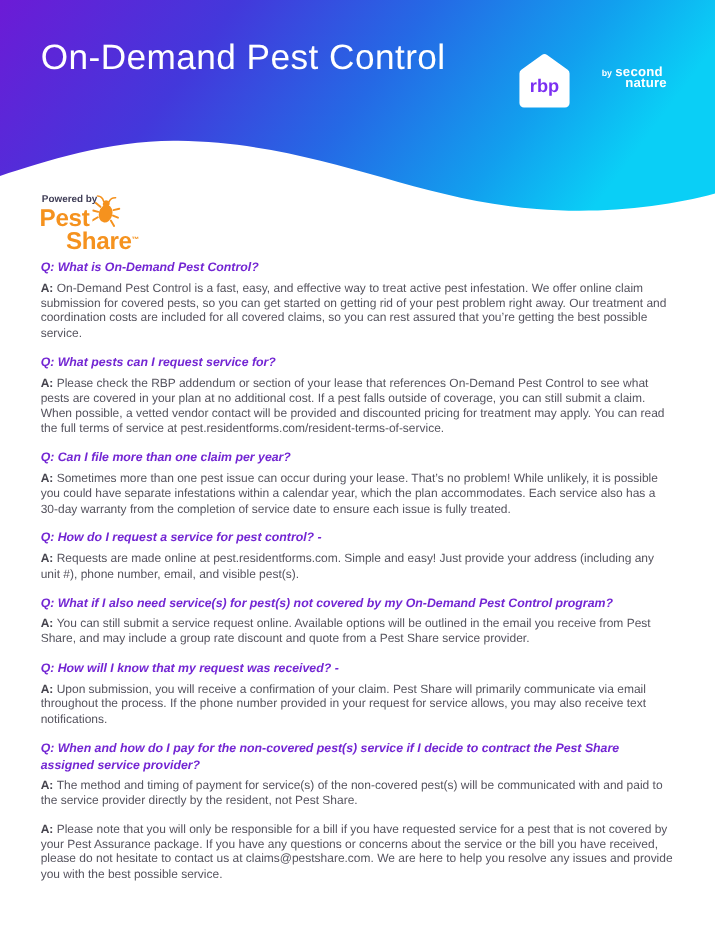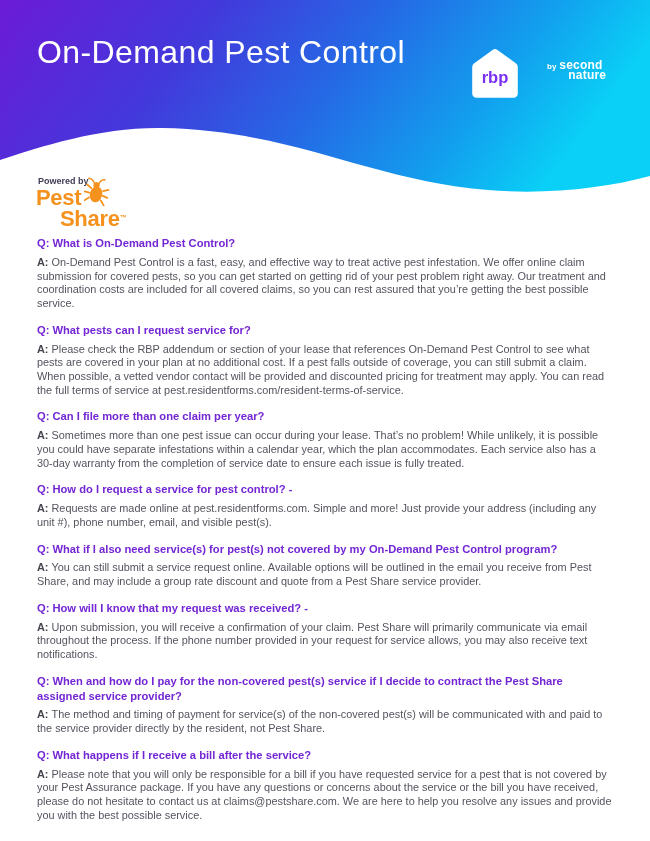--- a/index.html
+++ b/index.html
@@ -25,21 +25,21 @@
   .ps-powered{font-size:9px;font-weight:600;color:#3f3d56;margin:0 0 1px 2px;}
   .ps-line1{display:flex;}
   .ps-brand{font-size:22px;font-weight:800;color:#F5921E;letter-spacing:-.3px;line-height:1;}
   .ps-bug{margin:-10px 0 0 3px;}
   .ps-line2{margin:-1px 0 0 24px;}
   .ps-tm{font-size:7px;vertical-align:6px;font-weight:700;color:#F5921E;}
   
   .content{padding:6px 37px 0 37px;width:576px;}
   .faq .q{
     font-size:11.2px;font-weight:700;color:#7326D3;
-    line-height:1.32;margin:12px 0 5px 0;
+    line-height:1.32;margin:12px 0 5px 0;font-style:italic;
   }
   .faq:first-child .q{margin-top:0;}
   .faq .a{
     font-size:10.9px;color:#55535E;line-height:1.26;margin:0 0 12px 0;
   }
   .qp{margin-right:3px;}
   .ap{font-weight:700;color:#47454F;margin-right:3px;}
 </style>
 </head>
 <body>
@@ -109,31 +109,30 @@
   <section class="faq">
     <h3 class="q"><span class="qp">Q:</span><span>What pests can I request service for?</span></h3>
     <p class="a"><span class="ap">A:</span><span>Please check the RBP addendum or section of your lease that references On-Demand Pest Control to see what pests are covered in your plan at no additional cost. If a pest falls outside of coverage, you can still submit a claim. When possible, a vetted vendor contact will be provided and discounted pricing for treatment may apply. You can read the full terms of service at pest.residentforms.com/resident-terms-of-service.</span></p>
   </section>
   <section class="faq">
     <h3 class="q"><span class="qp">Q:</span><span>Can I file more than one claim per year?</span></h3>
     <p class="a"><span class="ap">A:</span><span>Sometimes more than one pest issue can occur during your lease. That’s no problem! While unlikely, it is possible you could have separate infestations within a calendar year, which the plan accommodates. Each service also has a 30-day warranty from the completion of service date to ensure each issue is fully treated.</span></p>
   </section>
   <section class="faq">
     <h3 class="q"><span class="qp">Q:</span><span>How do I request a service for pest control? -</span></h3>
-    <p class="a"><span class="ap">A:</span><span>Requests are made online at pest.residentforms.com. Simple and more! Just provide your address (including any unit #), phone number, email, and visible pest(s).</span></p>
+    <p class="a"><span class="ap">A:</span><span>Requests are made online at pest.residentforms.com. Simple and easy! Just provide your address (including any unit #), phone number, email, and visible pest(s).</span></p>
   </section>
   <section class="faq">
     <h3 class="q"><span class="qp">Q:</span><span>What if I also need service(s) for pest(s) not covered by my On-Demand Pest Control program?</span></h3>
     <p class="a"><span class="ap">A:</span><span>You can still submit a service request online. Available options will be outlined in the email you receive from Pest Share, and may include a group rate discount and quote from a Pest Share service provider.</span></p>
   </section>
   <section class="faq">
     <h3 class="q"><span class="qp">Q:</span><span>How will I know that my request was received? -</span></h3>
     <p class="a"><span class="ap">A:</span><span>Upon submission, you will receive a confirmation of your claim. Pest Share will primarily communicate via email throughout the process. If the phone number provided in your request for service allows, you may also receive text notifications.</span></p>
   </section>
   <section class="faq">
     <h3 class="q"><span class="qp">Q:</span><span>When and how do I pay for the non-covered pest(s) service if I decide to contract the Pest Share assigned service provider?</span></h3>
     <p class="a"><span class="ap">A:</span><span>The method and timing of payment for service(s) of the non-covered pest(s) will be communicated with and paid to the service provider directly by the resident, not Pest Share.</span></p>
   </section>
   <section class="faq">
-    <h3 class="q"><span class="qp">Q:</span><span>What happens if I receive a bill after the service?</span></h3>
     <p class="a"><span class="ap">A:</span><span>Please note that you will only be responsible for a bill if you have requested service for a pest that is not covered by your Pest Assurance package. If you have any questions or concerns about the service or the bill you have received, please do not hesitate to contact us at claims@pestshare.com. We are here to help you resolve any issues and provide you with the best possible service.</span></p>
   </section>
 </div>
 
 </body></html>

